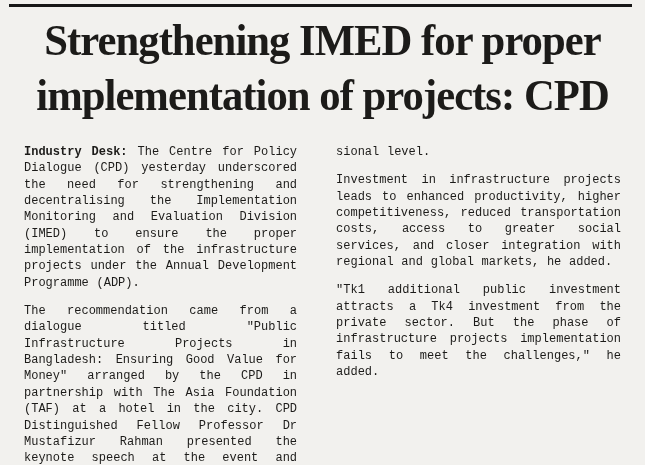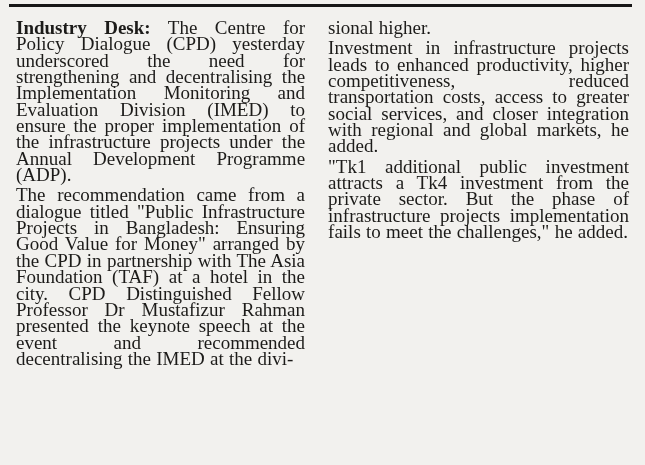--- a/index.html
+++ b/index.html
@@ -34,49 +34,53 @@
   }
   .hl-line { display: block; transform: scaleX(0.97); transform-origin: 50% 50%; }
   .columns {
     margin: 9px 12px 0 12px;
     display: flex;
     gap: 15px;
   }
   .col { flex: 1 1 0; min-width: 0; }
   .col-right { flex: 1.04 1 0; }
   .para {
-    margin: 4px;
-    font-family: Liberation Serif, serif;
-    font-size: 19px;
+    margin: 12px;
+    font-family: Liberation Mono, monospace;
+    font-size: 12px;
     line-height: 16.35px;
     text-align: justify;
     color: var(--ink, #1c1b19);
     word-spacing: 0.5px;
   }
   .lead-label { font-weight: 700; }
 </style>
 </head>
 <body style="--bg: #f2f1ee; --ink: #1c1b19; --rule: #171717;">
 
 <div class="page">
 
   <div class="top-rule"></div>
 
+  <h1 class="headline">
+    <span class="hl-line">Strengthening IMED for proper</span>
+    <span class="hl-line">implementation of projects: CPD</span>
+  </h1>
 
   <div class="columns">
 
     <div class="col col-left">
       <p class="para"><span class="lead-label">Industry Desk:</span> <span>The Centre for Policy Dialogue (CPD) yesterday underscored the need for strengthening and decentralising the Implementation Monitoring and Evaluation Division (IMED) to ensure the proper implementation of the infrastructure projects under the Annual Development Programme (ADP).</span></p>
       <div>
           <p class="para">The recommendation came from a dialogue titled "Public Infrastructure Projects in Bangladesh: Ensuring Good Value for Money" arranged by the CPD in partnership with The Asia Foundation (TAF) at a hotel in the city. CPD Distinguished Fellow Professor Dr Mustafizur Rahman presented the keynote speech at the event and recommended decentralising the IMED at the divi-</p>
         </div>
     </div>
 
     <div class="col col-right">
       <div>
-          <p class="para">sional higher.</p>
+          <p class="para">sional level.</p>
           <p class="para">Investment in infrastructure projects leads to enhanced productivity, higher competitiveness, reduced transportation costs, access to greater social services, and closer integration with regional and global markets, he added.</p>
           <p class="para">"Tk1 additional public investment attracts a Tk4 investment from the private sector. But the phase of infrastructure projects implementation fails to meet the challenges," he added.</p>
         </div>
     </div>
 
   </div>
 </div>
 
 </body></html>

